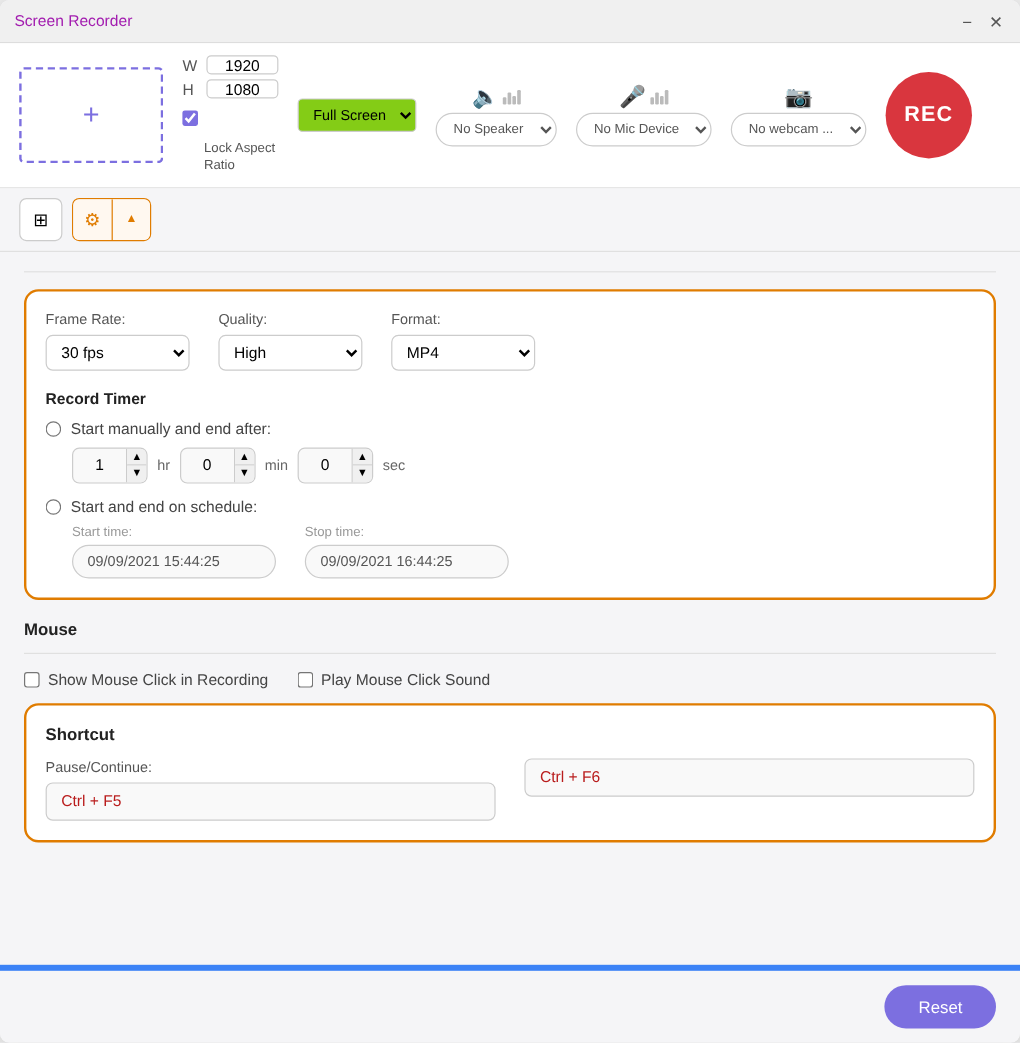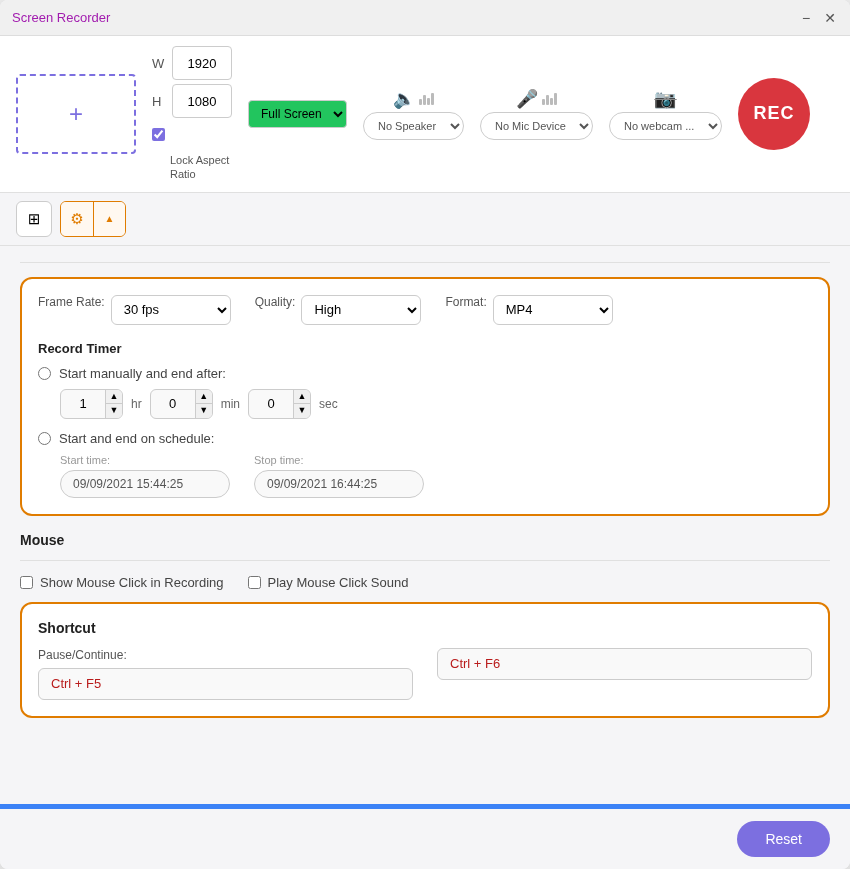--- a/index.html
+++ b/index.html
@@ -84,21 +84,21 @@
       align-items: center;
       gap: 6px;
       font-size: 13px;
     }
     .dim-label {
       color: #555;
       width: 14px;
     }
     .dim-input {
       width: 60px;
-      height: 34px;
+      height: 16px;
       border: 1px solid #ccc;
       border-radius: 4px;
       text-align: center;
       font-size: 13px;
       outline: none;
     }
     .lock-ratio {
       display: flex;
       align-items: flex-start;
       gap: 5px;
@@ -109,21 +109,21 @@
     .lock-ratio input[type=checkbox] {
       accent-color: #7c6fe0;
       margin-top: 2px;
     }
     .screen-select {
       height: 28px;
       border: 1px solid #ccc;
       border-radius: 4px;
       font-size: 12px;
       padding: 0 8px;
-      background: #22c55e;
+      background: #84cc16;
       cursor: pointer;
     }
     .audio-device {
       display: flex;
       flex-direction: column;
       align-items: center;
       gap: 2px;
     }
     .audio-icon-row {
       display: flex;
@@ -226,21 +226,21 @@
       margin-bottom: 16px;
       background: #fff;
     }
     .settings-row {
       display: flex;
       gap: 24px;
       margin-bottom: 16px;
     }
     .settings-field {
       display: flex;
-      flex-direction: row;
+      flex-direction: column;
       gap: 6px;
     }
     .field-label {
       font-size: 12px;
       color: #555;
     }
     .field-select {
       height: 30px;
       border: 1px solid #ccc;
       border-radius: 6px;

